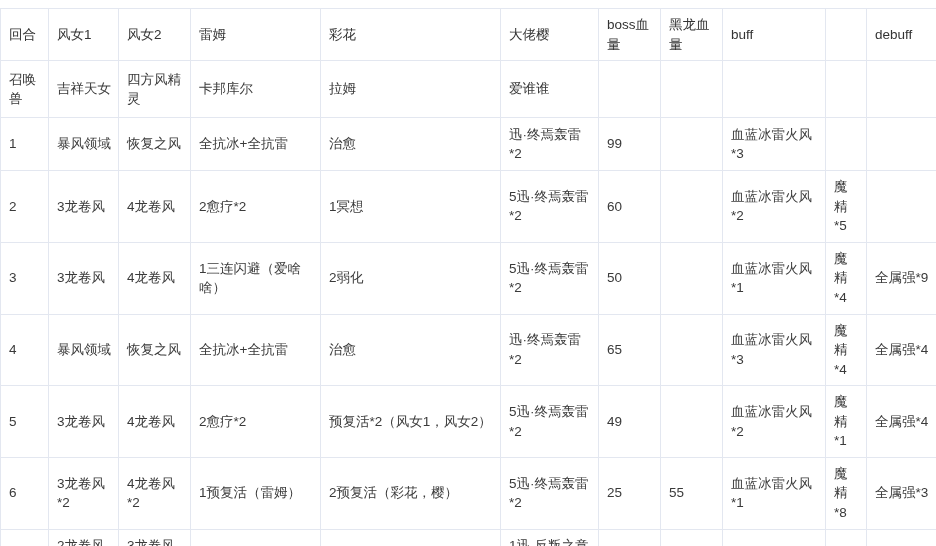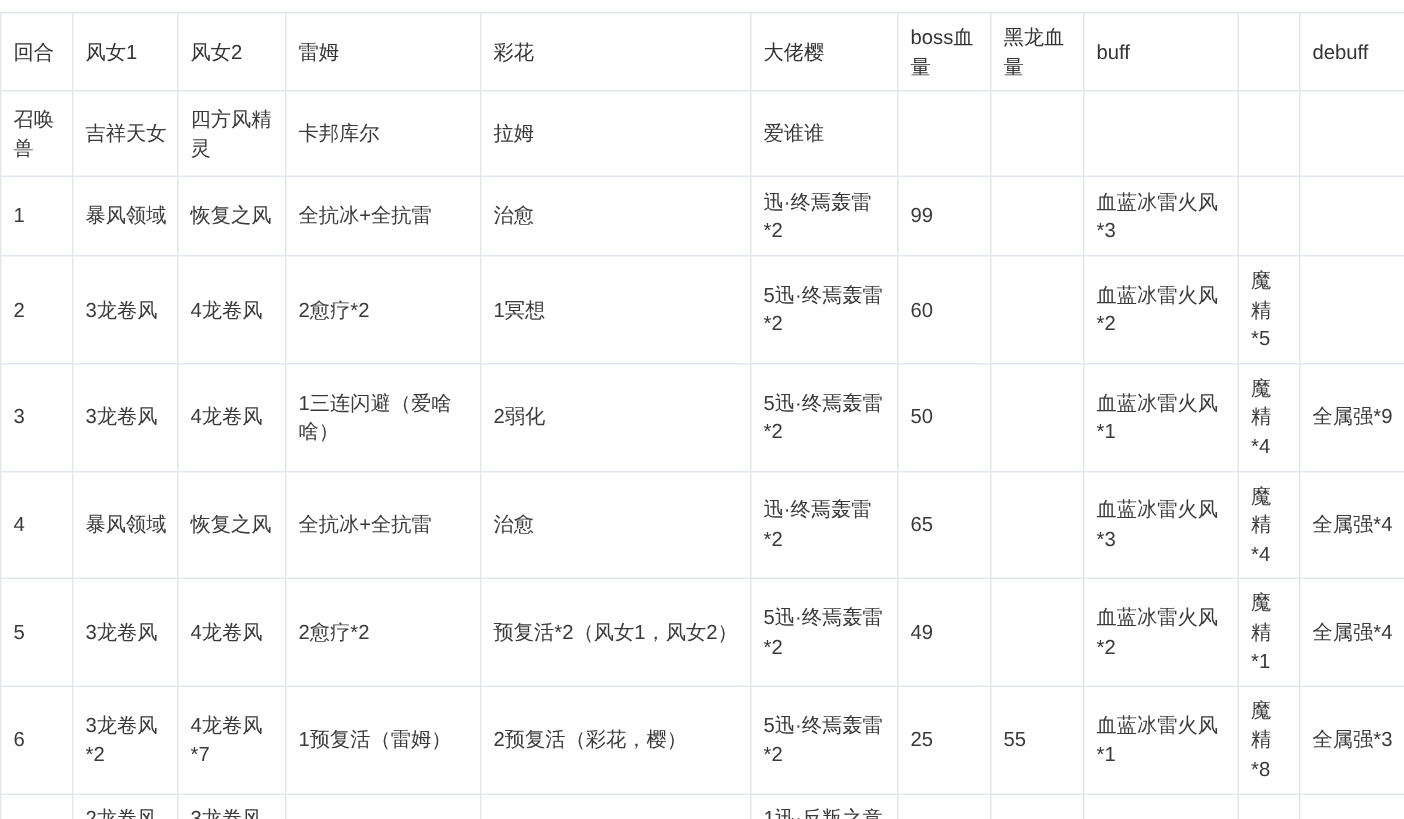--- a/index.html
+++ b/index.html
@@ -164,21 +164,21 @@
           <td>5迅·终焉轰雷*2</td>
           <td>49</td>
           <td></td>
           <td>血蓝冰雷火风*2</td>
           <td>魔精*1</td>
           <td>全属强*4</td>
         </tr>
         <tr class="row-tall">
           <td>6</td>
           <td>3龙卷风*2</td>
-          <td>4龙卷风*7</td>
+          <td>4龙卷风*2</td>
           <td>1预复活（雷姆）</td>
           <td>2预复活（彩花，樱）</td>
           <td>5迅·终焉轰雷*2</td>
           <td>25</td>
           <td>55</td>
           <td>血蓝冰雷火风*1</td>
           <td>魔精*8</td>
           <td>全属强*3</td>
         </tr>
         <tr class="row-tall">

